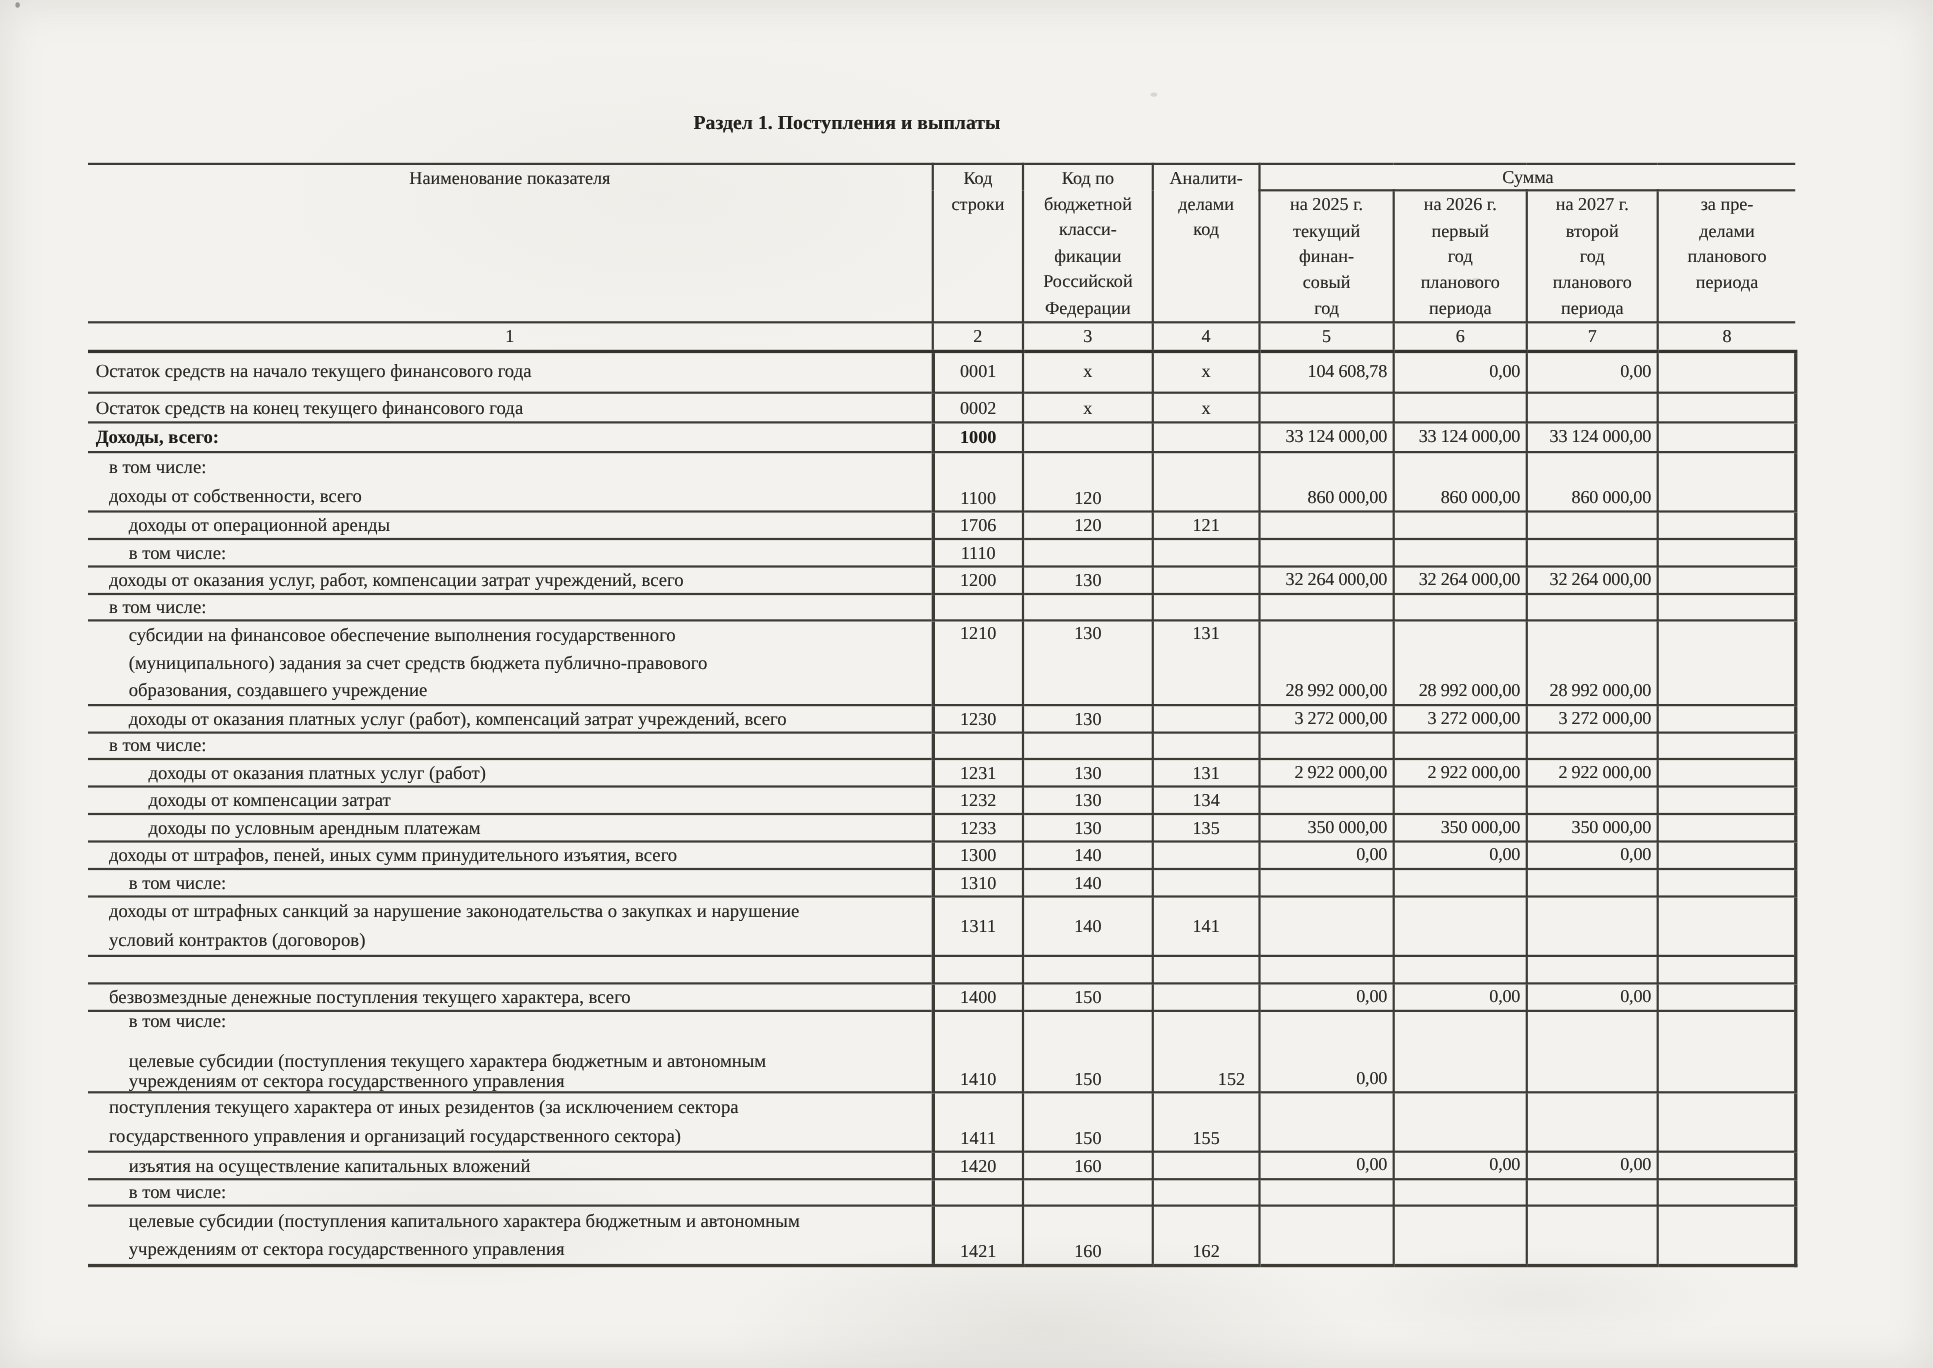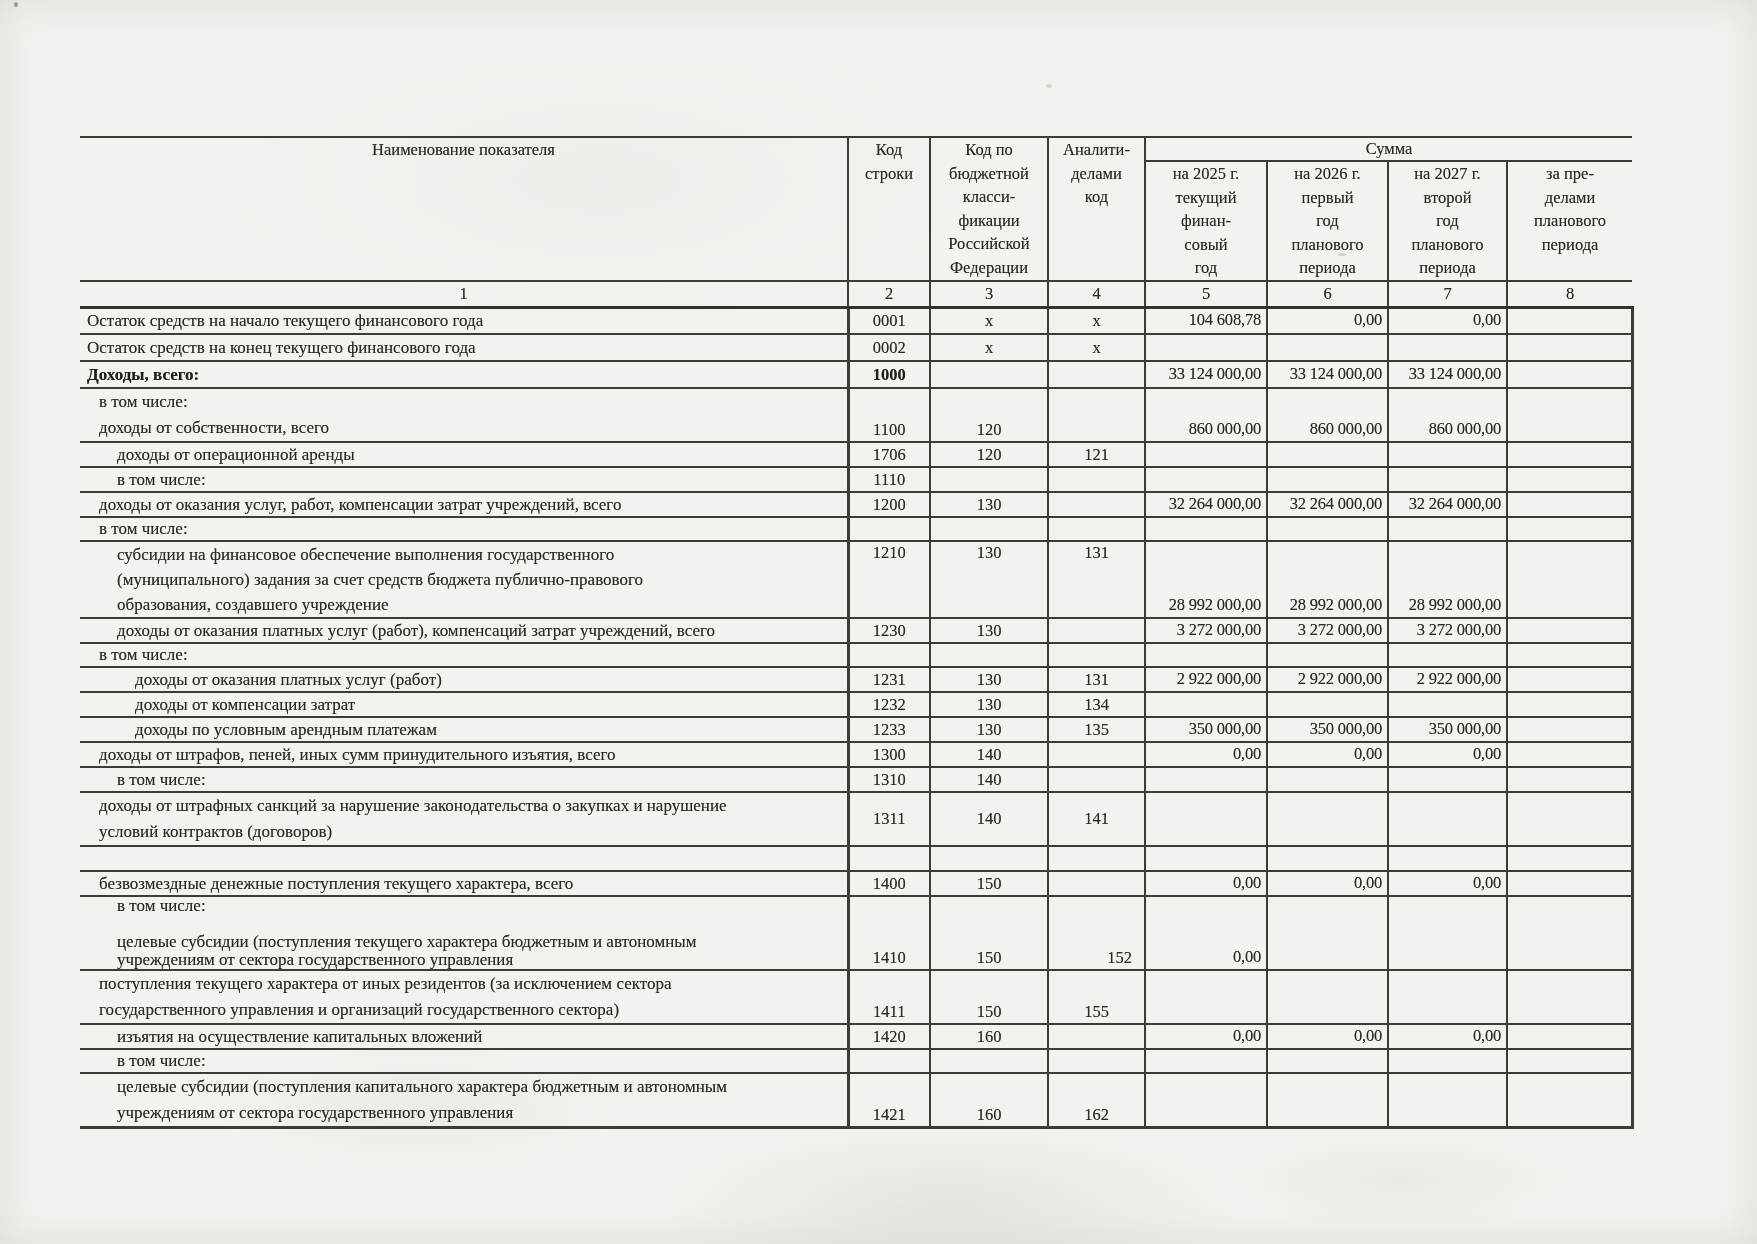--- a/index.html
+++ b/index.html
@@ -20,21 +20,21 @@
     box-shadow: inset 0 0 40px rgba(120,118,110,0.18);
     color:#2b2923;
   }
   .speck{position:absolute;background:#5a574f;border-radius:50%;}
   .title{
     position:absolute;top:101px;left:80px;width:1380px;
     text-align:center;font-weight:bold;font-size:18px;color:#23211c;
     text-shadow:0 0 0.6px rgba(40,38,32,0.55);
   }
   table.budget{
-    position:absolute;left:80px;top:136px;
+    position:absolute;left:80px;top:148px;
     width:1552px;table-layout:fixed;border-collapse:collapse;
     font-size:17px;color:#2b2923;
   }
   table.budget th, table.budget td{
     border:2px solid #3d3b34;
     padding:0;overflow:hidden;
   }
   thead th{
     font-weight:normal;font-size:16.5px;line-height:23.5px;
     vertical-align:top;text-align:center;white-space:pre-line;
@@ -69,20 +69,21 @@
 </style>
 </head>
 <body>
 
 <div class="page">
 
   <div class="speck" style="left:14px;top:2px;width:4px;height:5px;opacity:.55;"></div>
   <div class="speck" style="left:1046px;top:84px;width:6px;height:4px;opacity:.18;"></div>
   <div class="speck" style="left:1338px;top:253px;width:8px;height:3px;opacity:.22;"></div>
 
+  <div class="title">Раздел 1. Поступления и выплаты</div>
 
   <table class="budget">
     <colgroup>
       <col style="width:768px">
         <col style="width:82px">
         <col style="width:118px">
         <col style="width:97px">
       <col style="width:122px">
         <col style="width:121px">
         <col style="width:119px">
@@ -130,21 +131,21 @@
         <th>2</th>
         <th>3</th>
         <th>4</th>
         <th>5</th>
         <th>6</th>
         <th>7</th>
         <th>8</th>
       </tr>
     </thead>
     <tbody id="tbody">
-        <tr style="height: 27px;">
+        <tr style="height: 38px;">
           <td class="c-name">
             <div class="nline ind0">Остаток средств на начало текущего финансового года</div>
           </td>
           <td class="c-code c-lcode" style="vertical-align: middle;">0001</td>
           <td class="c-code" style="vertical-align: middle;">х</td>
           <td class="c-code" style="vertical-align: middle;">х</td>
           <td class="c-val" style="vertical-align: middle;">104 608,78</td>
           <td class="c-val" style="vertical-align: middle;">0,00</td>
           <td class="c-val" style="vertical-align: middle;">0,00</td>
           <td class="c-val" style="vertical-align: middle;"></td>

